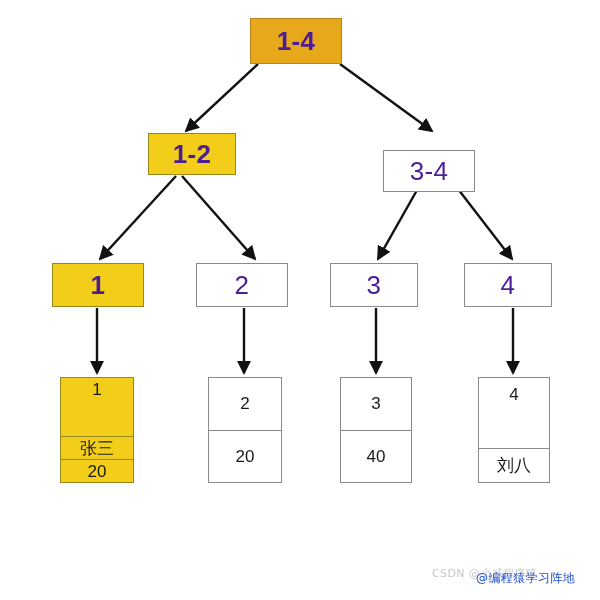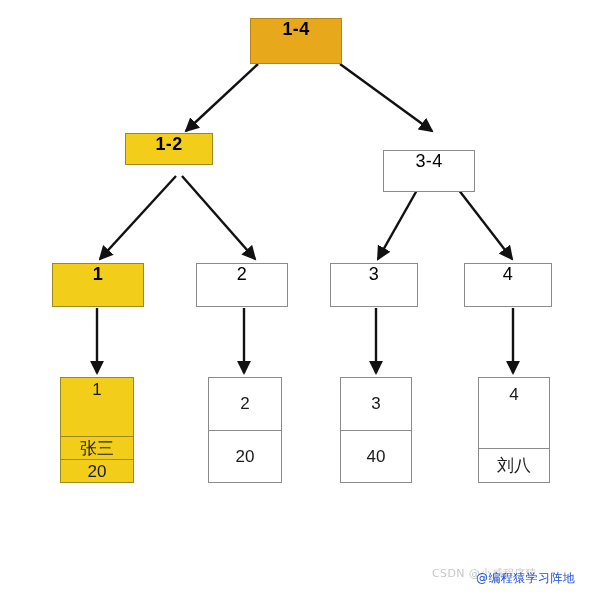--- a/index.html
+++ b/index.html
@@ -24,24 +24,24 @@
     left: 0;
     top: 0;
     width: 600px;
     height: 600px;
     pointer-events: none;
   }
   .node {
     position: absolute;
     box-sizing: border-box;
     display: flex;
-    align-items: flex-start;
+    align-items: center;
     justify-content: center;
-    color: #000000;
-    font-size: 18px;
+    color: #4c1d95;
+    font-size: 26px;
     font-weight: bold;
     letter-spacing: 0.3px;
     z-index: 2;
   }
   .node.white {
     background: #ffffff;
     border: 1.6px solid #8a8a8a;
     font-weight: normal;
   }
   .node.amber {
@@ -130,21 +130,21 @@
         <line x1="244" y1="308" x2="244" y2="373" marker-end="url(#arrowhead)"></line>
         <line x1="376" y1="308" x2="376" y2="373" marker-end="url(#arrowhead)"></line>
         <line x1="513" y1="308" x2="513" y2="373" marker-end="url(#arrowhead)"></line>
       </g>
   </svg>
 
   <div class="node amber" style="left: 250px; top: 18px; width: 92px; height: 46px;">
     <span>1-4</span>
   </div>
 
-  <div class="node yellow" style="left: 125px; top: 133px; width: 88px; height: 32px;">
+  <div class="node yellow" style="left: 148px; top: 133px; width: 88px; height: 42px;">
     <span>1-2</span>
   </div>
   <div class="node white" style="left: 383px; top: 150px; width: 92px; height: 42px;">
     <span>3-4</span>
   </div>
 
   <div class="node yellow" style="left: 52px; top: 263px; width: 92px; height: 44px;">
     <span>1</span>
   </div>
   <div class="node white" style="left: 196px; top: 263px; width: 92px; height: 44px;">

